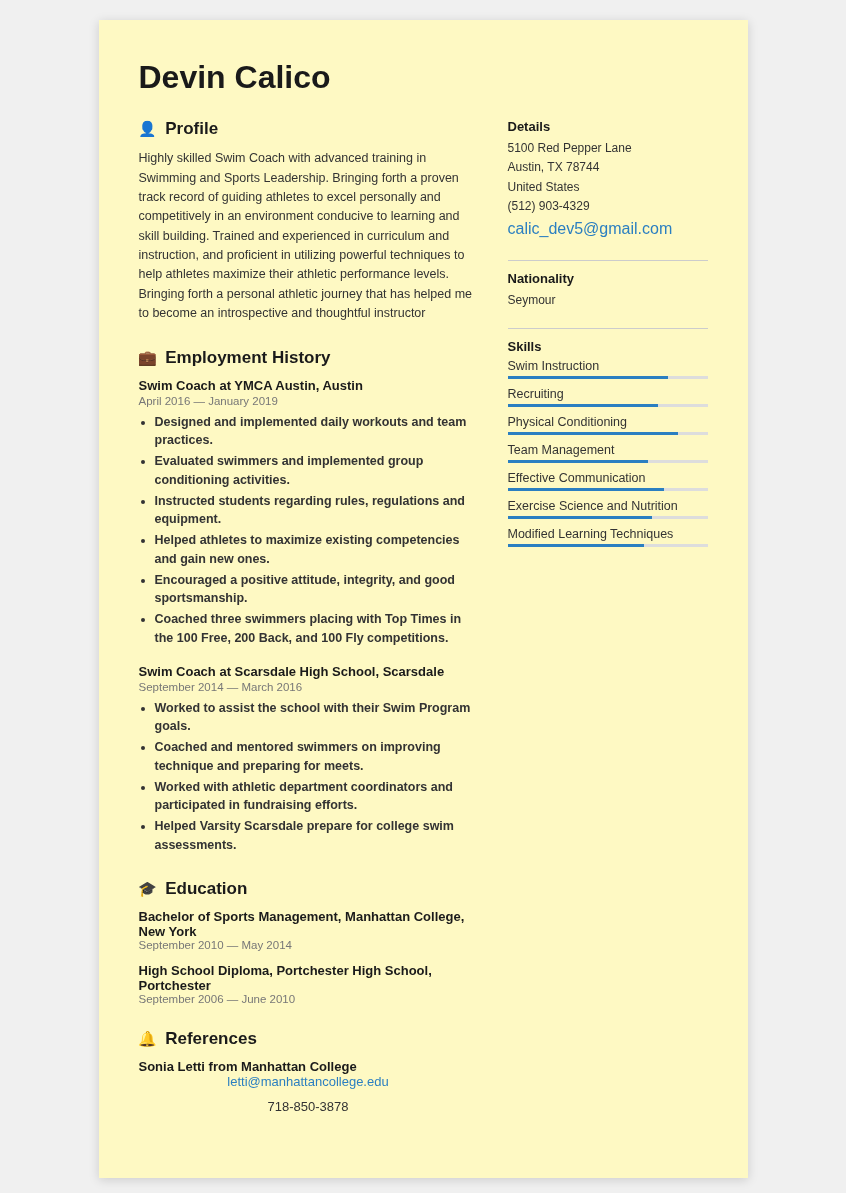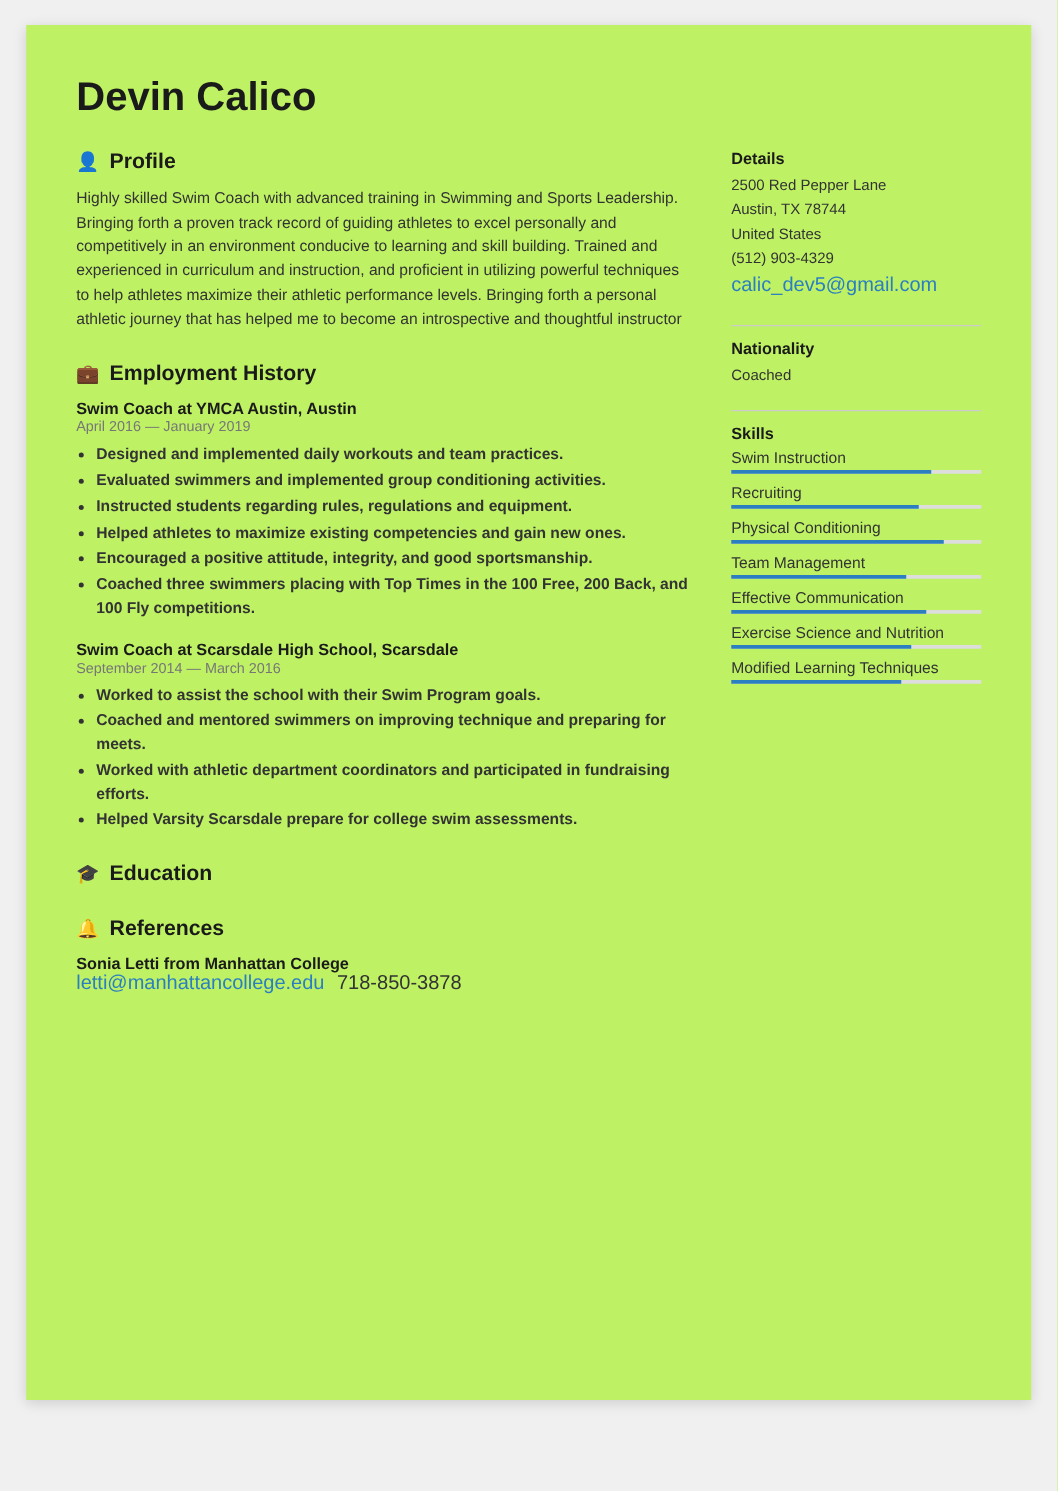--- a/index.html
+++ b/index.html
@@ -6,22 +6,22 @@
     body {
       font-family: Arial, sans-serif;
       background: #f0f0f0;
       display: flex;
       justify-content: center;
       align-items: flex-start;
       min-height: 100vh;
       padding: 20px;
     }
     .resume-container {
-      background: #bef264;
-      width: 804px;
+      background: #fef9c3;
+      width: 649px;
       min-height: 1100px;
       padding: 40px 40px 40px 40px;
       display: flex;
       flex-direction: column;
       box-shadow: 0 2px 10px rgba(0,0,0,0.15);
     }
     .header-section {
       margin-bottom: 24px;
     }
     .name {
@@ -105,25 +105,26 @@
     }
     .ref-entry {
       margin-bottom: 12px;
     }
     .ref-name {
       font-size: 13px;
       font-weight: bold;
       color: #1a1a1a;
     }
     .ref-contact {
-      font-size: 16px;
+      font-size: 13px;
       color: #333;
       display: flex;
       gap: 10px;
       align-items: center;
+      flex-direction: column;
     }
     .ref-email {
       color: #2b7fc1;
       text-decoration: none;
     }
     
     .details-section {
       margin-bottom: 18px;
     }
     .details-heading {
@@ -215,20 +216,30 @@
               </ul>
             </div>
           </div>
       </div>
 
       <div class="section">
         <div class="section-title">
           <span class="section-icon">🎓</span>
           <span>Education</span>
         </div>
+        <div id="edu-entries-container">
+            <div class="edu-entry">
+              <div class="edu-title">Bachelor of Sports Management, Manhattan College, New York</div>
+              <div class="edu-dates">September 2010 — May 2014</div>
+            </div>
+            <div class="edu-entry">
+              <div class="edu-title">High School Diploma, Portchester High School, Portchester</div>
+              <div class="edu-dates">September 2006 — June 2010</div>
+            </div>
+          </div>
       </div>
 
       <div class="section">
         <div class="section-title">
           <span class="section-icon">🔔</span>
           <span>References</span>
         </div>
         <div id="ref-entries-container">
             <div class="ref-entry">
               <div class="ref-name">Sonia Letti from Manhattan College</div>
@@ -239,33 +250,33 @@
             </div>
           </div>
       </div>
     </div>
 
     <div class="right-column">
 
       <div class="details-section">
         <div class="details-heading">Details</div>
         <div class="details-text">
-          <span>2500 Red Pepper  Lane</span><br>
+          <span>5100 Red Pepper  Lane</span><br>
           <span>Austin, TX 78744</span><br>
           <span>United States</span><br>
           <span>(512) 903-4329</span><br>
           <a class="details-email">calic_dev5@gmail.com</a>
         </div>
       </div>
 
       <hr class="divider-line">
 
       <div class="details-section">
         <div class="details-heading">Nationality</div>
-        <div class="details-text">Coached</div>
+        <div class="details-text">Seymour</div>
       </div>
 
       <hr class="divider-line">
 
       <div class="details-section">
         <div class="details-heading">Skills</div>
         <div id="skills-container">
             <div class="skill-item">
               <div class="skill-name">Swim Instruction</div>
               <div class="skill-bar-container">

